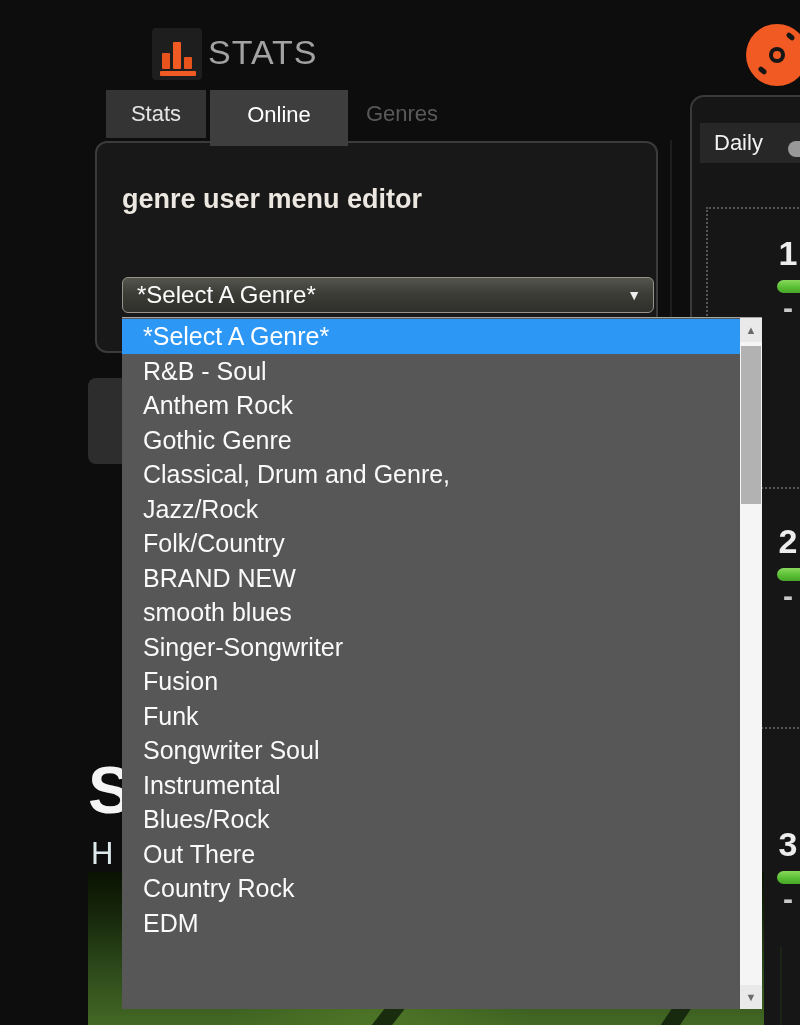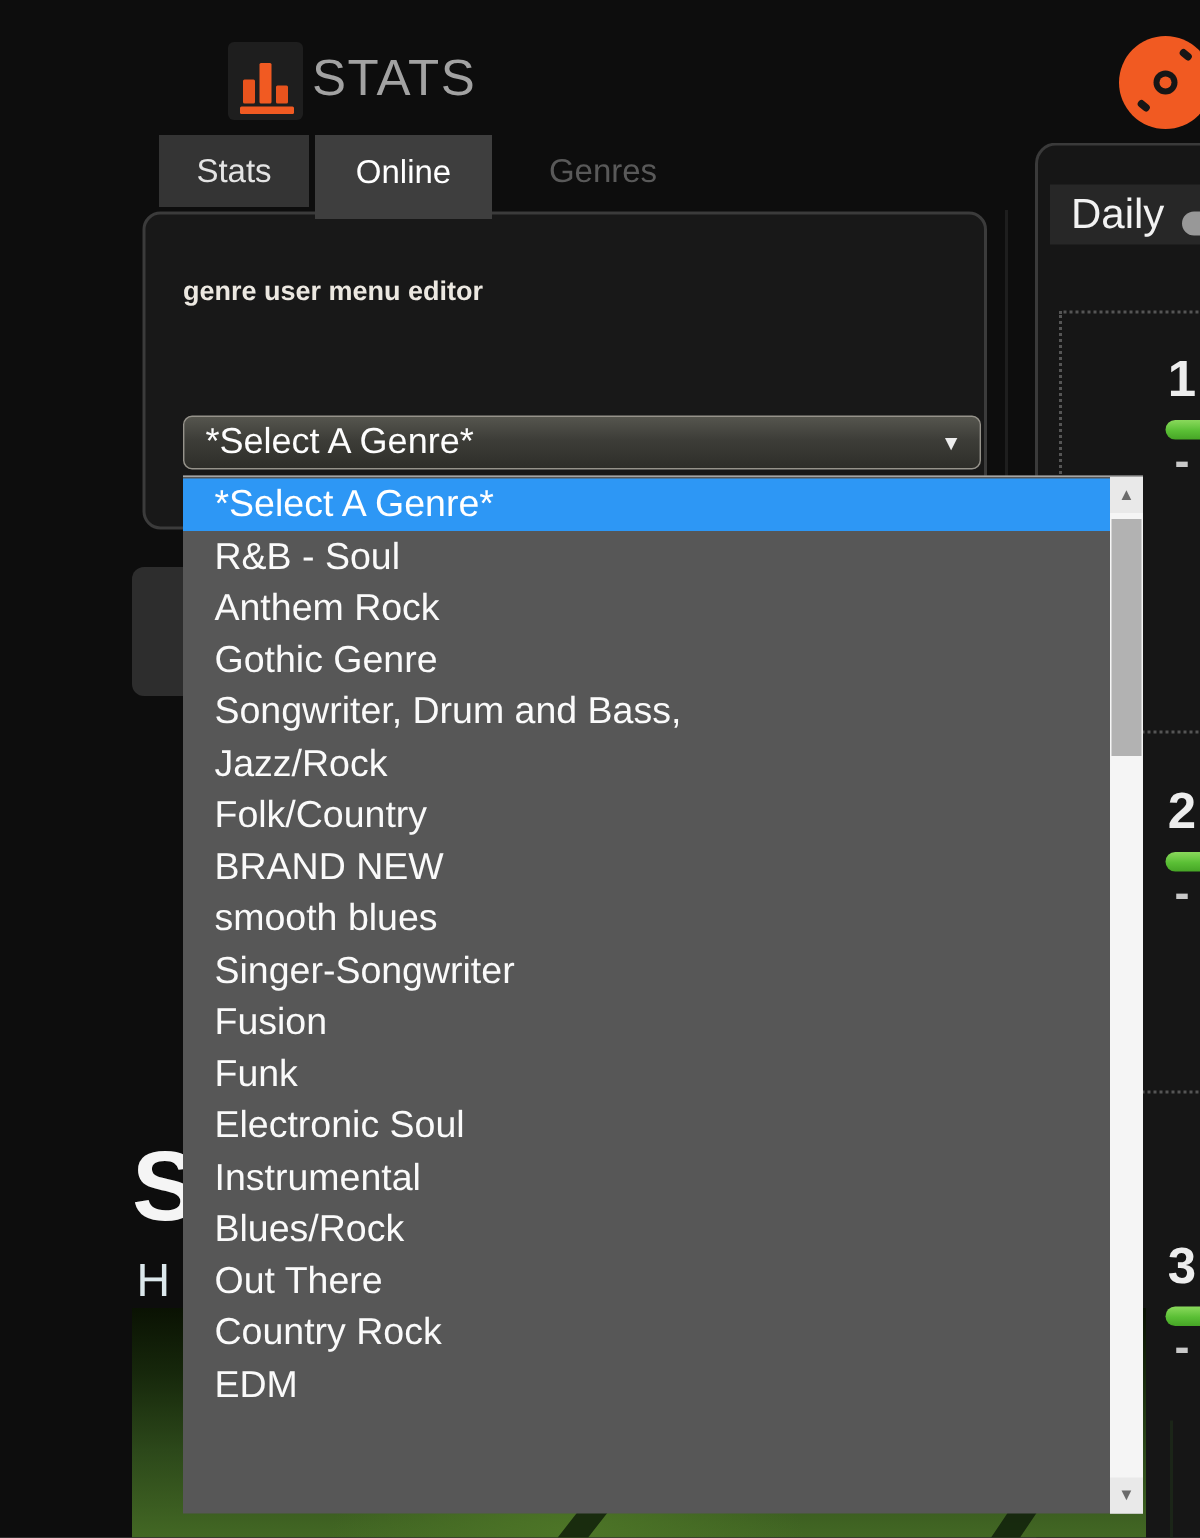--- a/index.html
+++ b/index.html
@@ -22,27 +22,27 @@
 
   .disc-icon{left:746px;top:24px;width:62px;height:62px;border-radius:50%;background:#f15a22;}
   .disc-icon .hole{position:absolute;left:23px;top:23px;width:16px;height:16px;border-radius:50%;background:#161616;}
   .disc-icon .hole::after{content:"";position:absolute;left:4px;top:4px;width:8px;height:8px;border-radius:50%;background:#f15a22;}
   .disc-icon .sp1{position:absolute;left:40px;top:10px;width:9px;height:5px;border-radius:3px;background:#161616;transform:rotate(40deg);}
   .disc-icon .sp2{position:absolute;left:12px;top:44px;width:9px;height:5px;border-radius:3px;background:#161616;transform:rotate(40deg);}
 
   
   .tab{z-index:3;font-size:22px;text-align:center;}
   .tab-stats{left:106px;top:90px;width:100px;height:48px;line-height:48px;background:#343434;color:#e4e4e4;}
-  .tab-online{left:210px;top:90px;width:118px;height:56px;line-height:50px;background:#3e3e3e;color:#ffffff;}
+  .tab-online{left:210px;top:90px;width:138px;height:56px;line-height:50px;background:#3e3e3e;color:#ffffff;}
   .tab-genres{left:343px;top:90px;width:118px;height:48px;line-height:48px;color:#595959;}
 
   
   .editor-panel{left:95px;top:141px;width:563px;height:212px;background:#181818;
     border:2px solid #3b3b3b;border-radius:12px;z-index:2;box-sizing:border-box;}
-  .editor-heading{left:122px;top:184px;z-index:2;font-size:18px;font-weight:bold;color:#ece8e1;}
+  .editor-heading{left:122px;top:184px;z-index:2;font-size:27px;font-weight:bold;color:#ece8e1;}
   .select-box{left:122px;top:277px;width:532px;height:36px;z-index:2;box-sizing:border-box;
     border:1px solid #96938b;border-radius:6px;
     background:linear-gradient(180deg,#55554e 0%,#3d3d38 45%,#2e2e2a 100%);}
   .select-value{position:absolute;left:14px;top:0;line-height:34px;font-size:24px;color:#fdfdfd;}
   .select-arrow{position:absolute;right:12px;top:0;line-height:34px;font-size:14px;color:#eeeeee;}
 
   
   .dropdown{left:122px;top:317px;width:640px;height:692px;background:#575757;z-index:10;
     border-top:1px solid #a5a5a5;box-sizing:border-box;}
   .dd-rows{position:absolute;left:0;top:1px;width:618px;}
@@ -54,21 +54,21 @@
     font-size:11px;color:#6b6b6b;text-align:center;line-height:24px;}
   .dd-btn.up{top:0;}
   .dd-btn.down{bottom:0;}
   .dd-thumb{position:absolute;left:1px;top:28px;width:20px;height:158px;background:#b2b2b2;}
 
   
   .right-panel{left:690px;top:95px;width:110px;height:930px;background:#161616;
     border-left:2px solid #3a3a3a;border-top:2px solid #3a3a3a;border-top-left-radius:14px;
     z-index:1;box-sizing:border-box;}
   .daily-bar{position:absolute;left:8px;top:26px;width:102px;height:40px;background:#272727;}
-  .daily-label{position:absolute;left:14px;top:0;line-height:40px;font-size:28px;color:#f2f2f2;}
+  .daily-label{position:absolute;left:14px;top:0;line-height:40px;font-size:22px;color:#f2f2f2;}
   .daily-pill{position:absolute;left:96px;top:44px;width:22px;height:16px;border-radius:8px;background:#989898;}
   .dashed-box{position:absolute;left:14px;top:110px;width:96px;height:900px;
     border-left:2px dotted #555555;border-top:2px dotted #555555;box-sizing:border-box;}
   .dashed-sep{position:absolute;left:14px;width:96px;border-top:2px dotted #555555;}
   .sep-1{top:390px;}
   .sep-2{top:630px;}
   .rank{position:absolute;left:68px;width:56px;text-align:center;}
   .rank .num{font-size:34px;font-weight:bold;color:#ededed;line-height:38px;}
   .rank .gbar{margin:8px 0 0 17px;width:46px;height:13px;border-radius:7px;
     background:linear-gradient(180deg,#8ad95c 0%,#5abf35 55%,#46a526 100%);}
@@ -155,29 +155,29 @@
   </div>
   <div class="bottom-line"></div>
 </div>
 
 <div class="abs dropdown">
   <div class="dd-rows">
     <div class="dd-row sel">*Select A Genre*</div>
     <div class="dd-row">R&amp;B - Soul</div>
     <div class="dd-row">Anthem Rock</div>
     <div class="dd-row">Gothic Genre</div>
-    <div class="dd-row">Songwriter, Drum and Bass,</div>
+    <div class="dd-row">Classical, Drum and Genre,</div>
     <div class="dd-row">Jazz/Rock</div>
     <div class="dd-row">Folk/Country</div>
     <div class="dd-row">BRAND NEW</div>
     <div class="dd-row">smooth blues</div>
     <div class="dd-row">Singer-Songwriter</div>
     <div class="dd-row">Fusion</div>
     <div class="dd-row">Funk</div>
-    <div class="dd-row">Electronic Soul</div>
+    <div class="dd-row">Songwriter Soul</div>
     <div class="dd-row">Instrumental</div>
     <div class="dd-row">Blues/Rock</div>
     <div class="dd-row">Out There</div>
     <div class="dd-row">Country Rock</div>
     <div class="dd-row">EDM</div>
   </div>
   <div class="dd-scrollbar">
     <div class="dd-btn up">▲</div>
     <div class="dd-thumb"></div>
     <div class="dd-btn down">▼</div>

